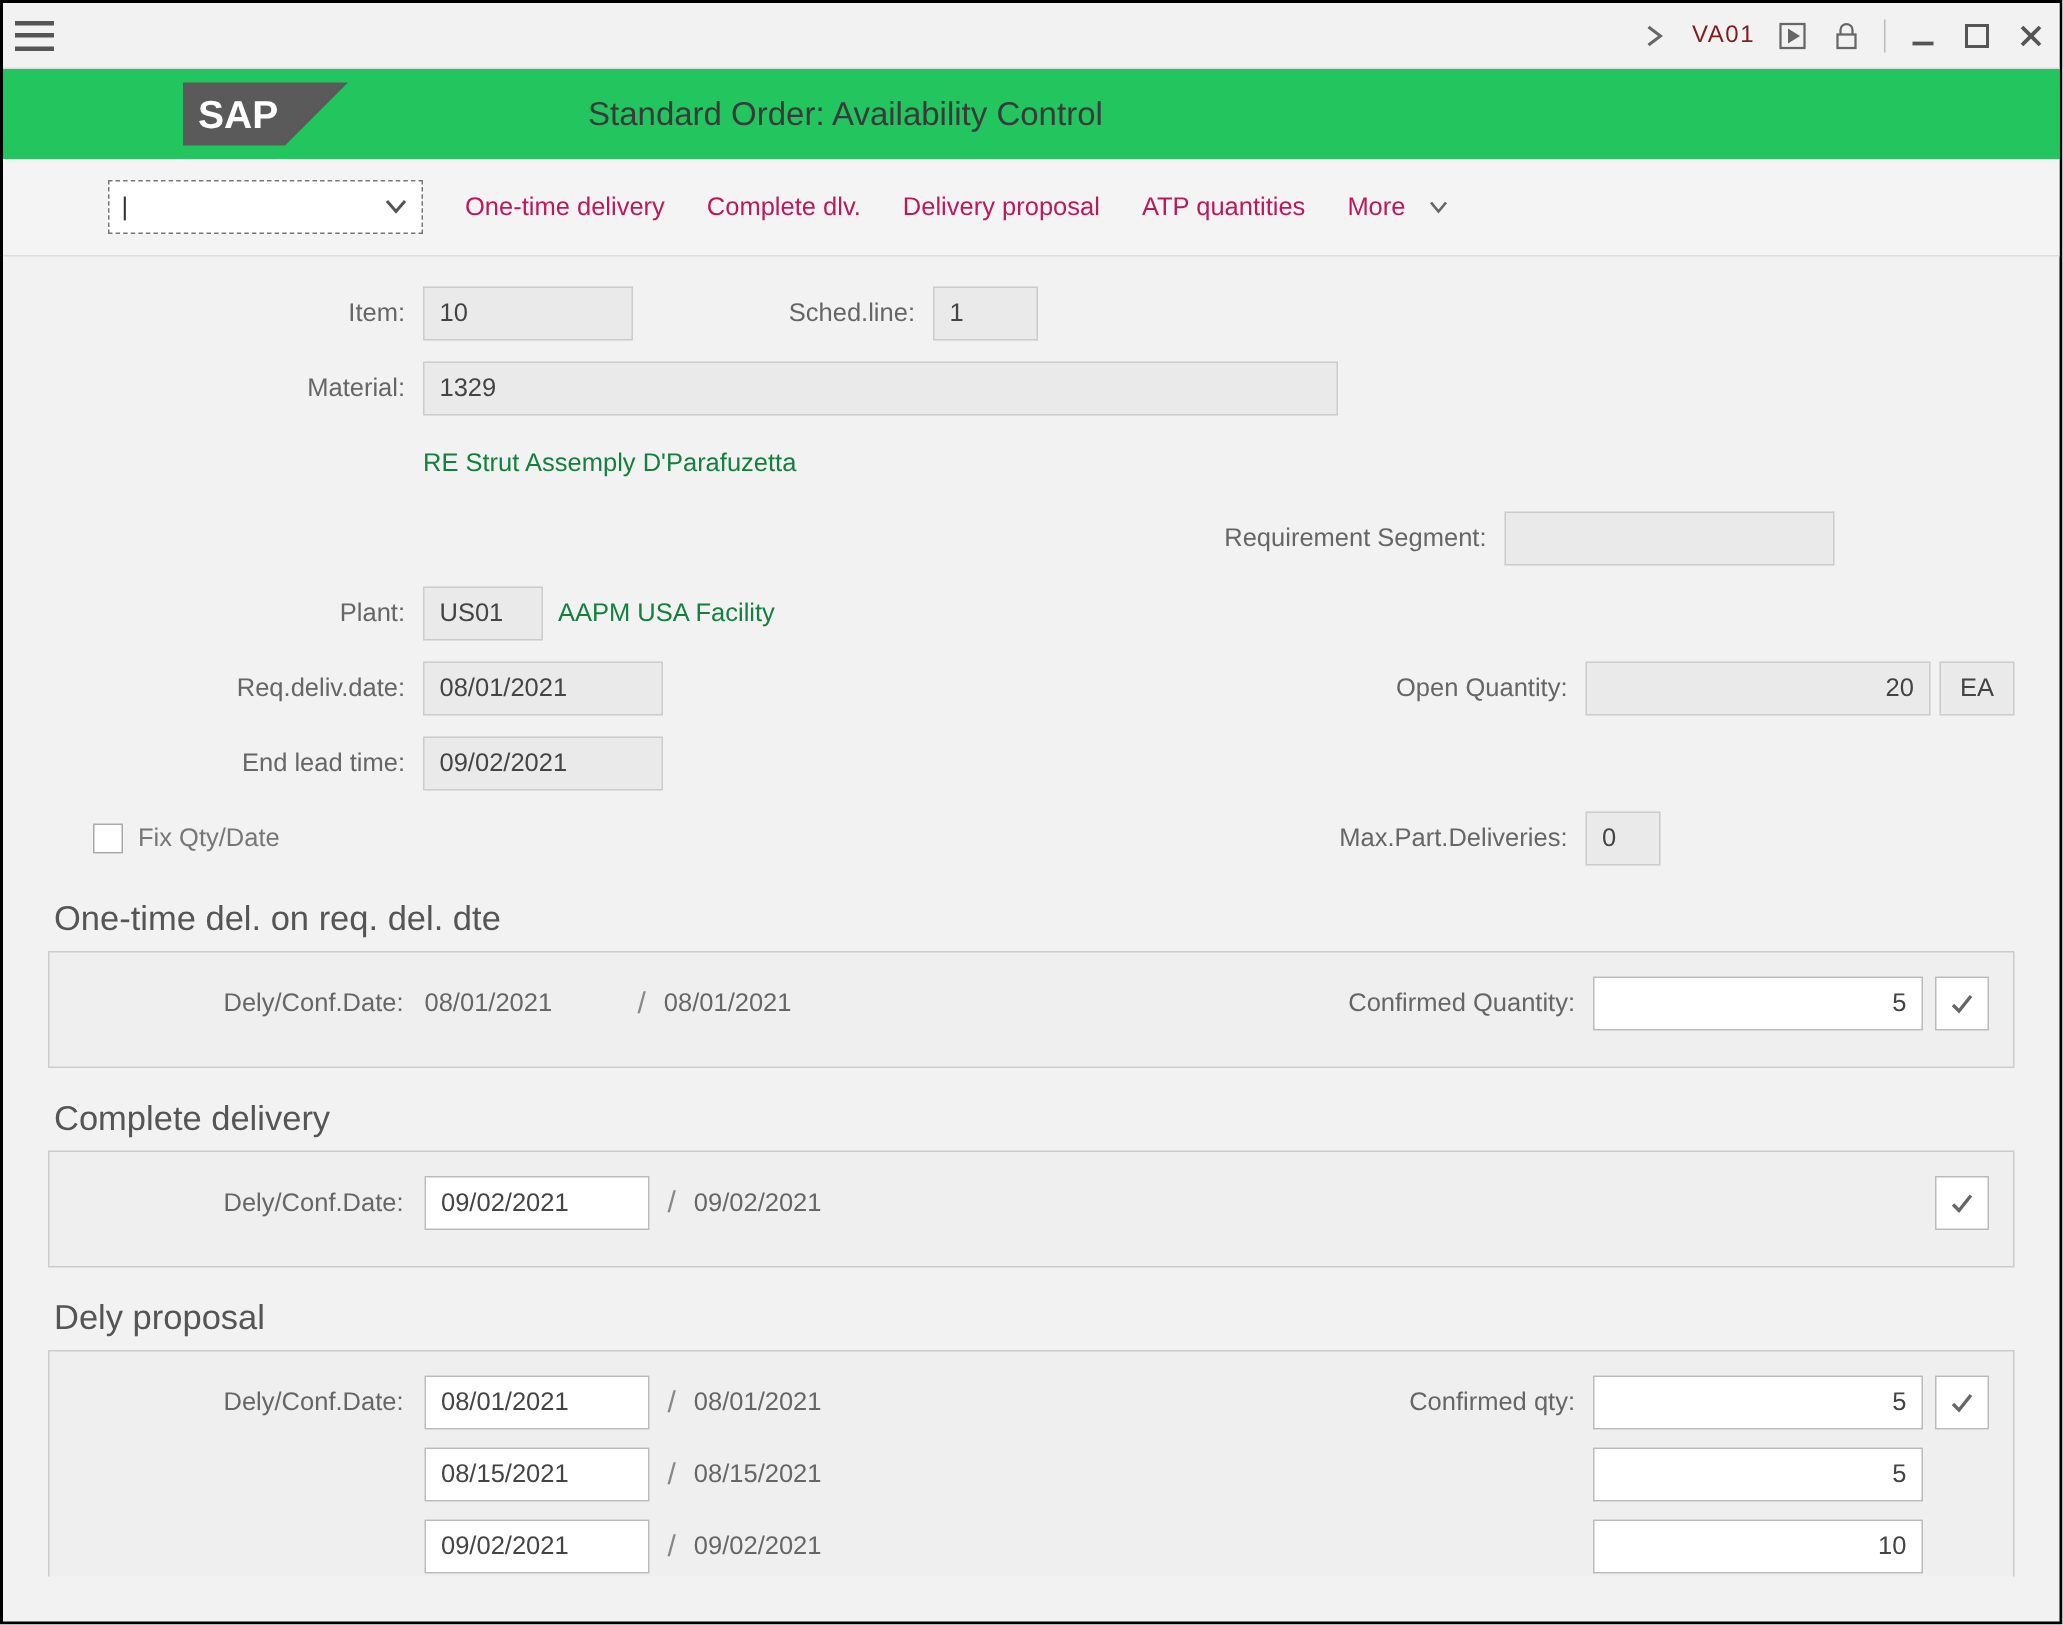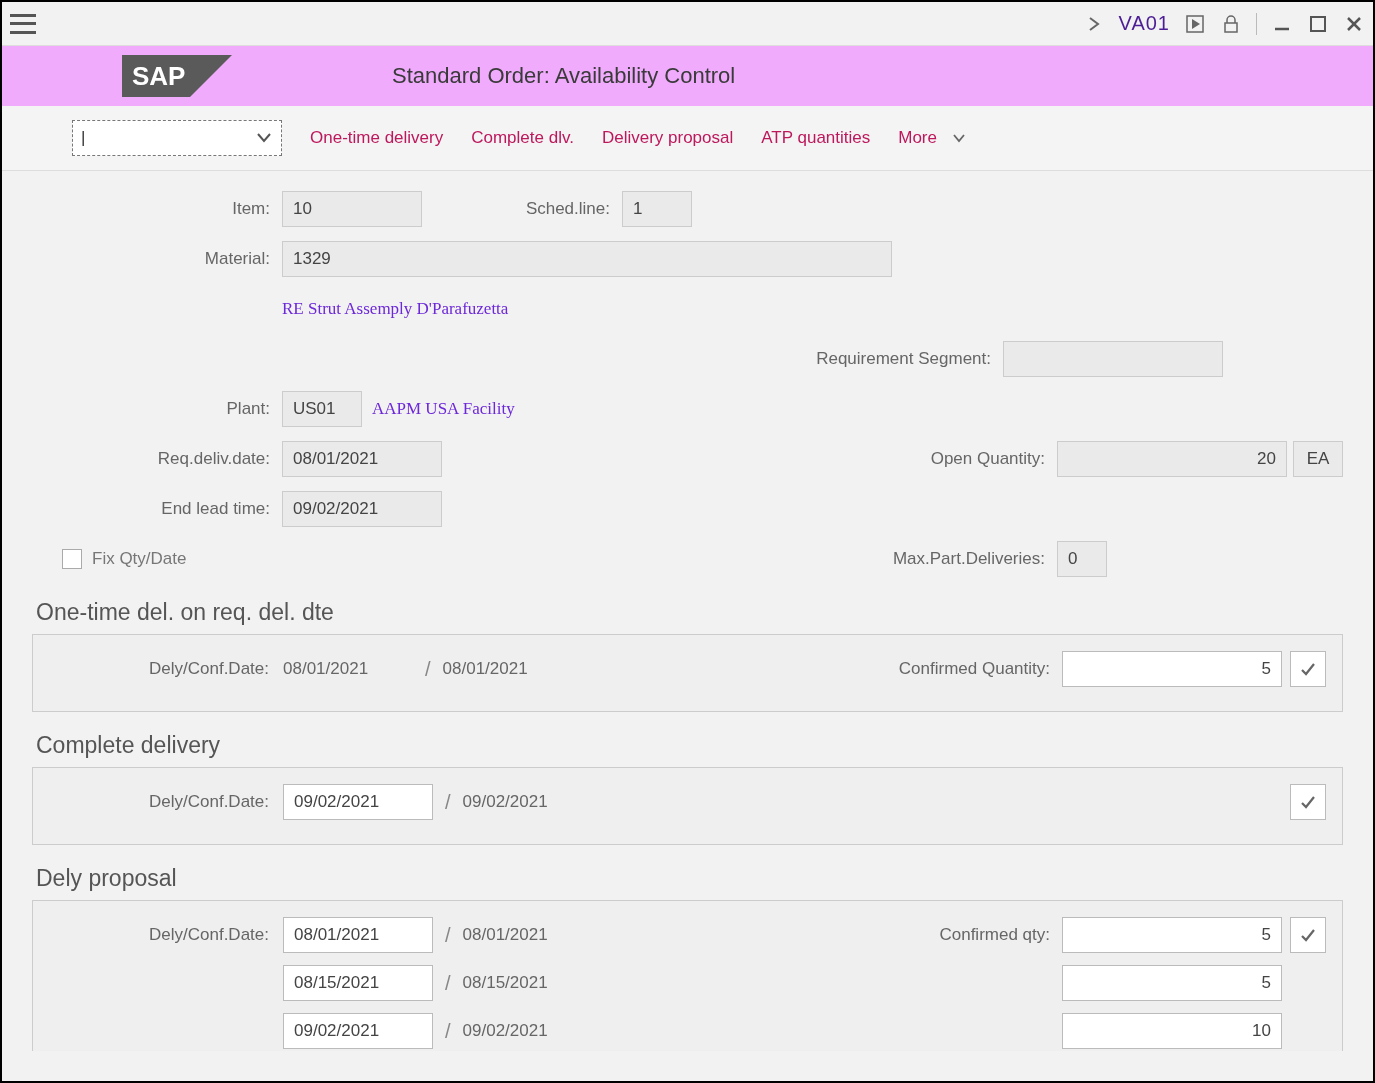--- a/index.html
+++ b/index.html
@@ -26,23 +26,23 @@
     border-bottom: 1px solid #ddd;
     padding: 0 8px;
   }
   .titlebar .left { flex: 0 0 auto; display:flex; align-items:center;}
   .titlebar .spacer { flex: 1; }
   .titlebar .right { display: flex; align-items: center; gap: 14px; color:#555; }
   .hamburger { width: 26px; height: 20px; display:flex; flex-direction:column; justify-content:space-between; cursor:pointer;}
   .hamburger span { height:3px; background:#555; display:block; }
   .tb-icon { width:22px; height:22px; display:flex; align-items:center; justify-content:center; cursor:pointer; }
   .tb-divider { width:1px; height:22px; background:#bbb; }
-  .tb-label { color:#4c1d95; font-size:20px; letter-spacing:1px;}
+  .tb-label { color:#7f1d1d; font-size:16px; letter-spacing:1px;}
   .header-band {
-    background: #f0abfc;
+    background: #22c55e;
     display: flex;
     align-items: center;
     height: 60px;
     padding-left: 120px;
   }
   .sap-logo {
     position: relative;
     width: 110px;
     height: 42px;
   }
@@ -90,21 +90,21 @@
     background:#eaeaea;
     border:1px solid #ccc;
     height:36px;
     display:flex;
     align-items:center;
     padding:0 10px;
     color:#444;
   }
   .val-box.white { background:#fff; border:1px solid #bbb; }
   .val-box.right { justify-content:flex-end; }
-  .plain { color:#6d28d9; padding-left:10px;font-family:Liberation Serif, serif;}
+  .plain { color:#15803d; padding-left:10px;}
   .checkbox {
     width:20px; height:20px; border:1px solid #aaa; background:#fff; margin-right:10px;
   }
   .section-title { color:#555; font-size:23px; margin:20px 0 8px 4px;}
   .panel {
     border:1px solid #ccc;
     background:#efefef;
     padding: 14px 16px 14px 70px;
   }
   .panel .row { margin-bottom:8px; }

